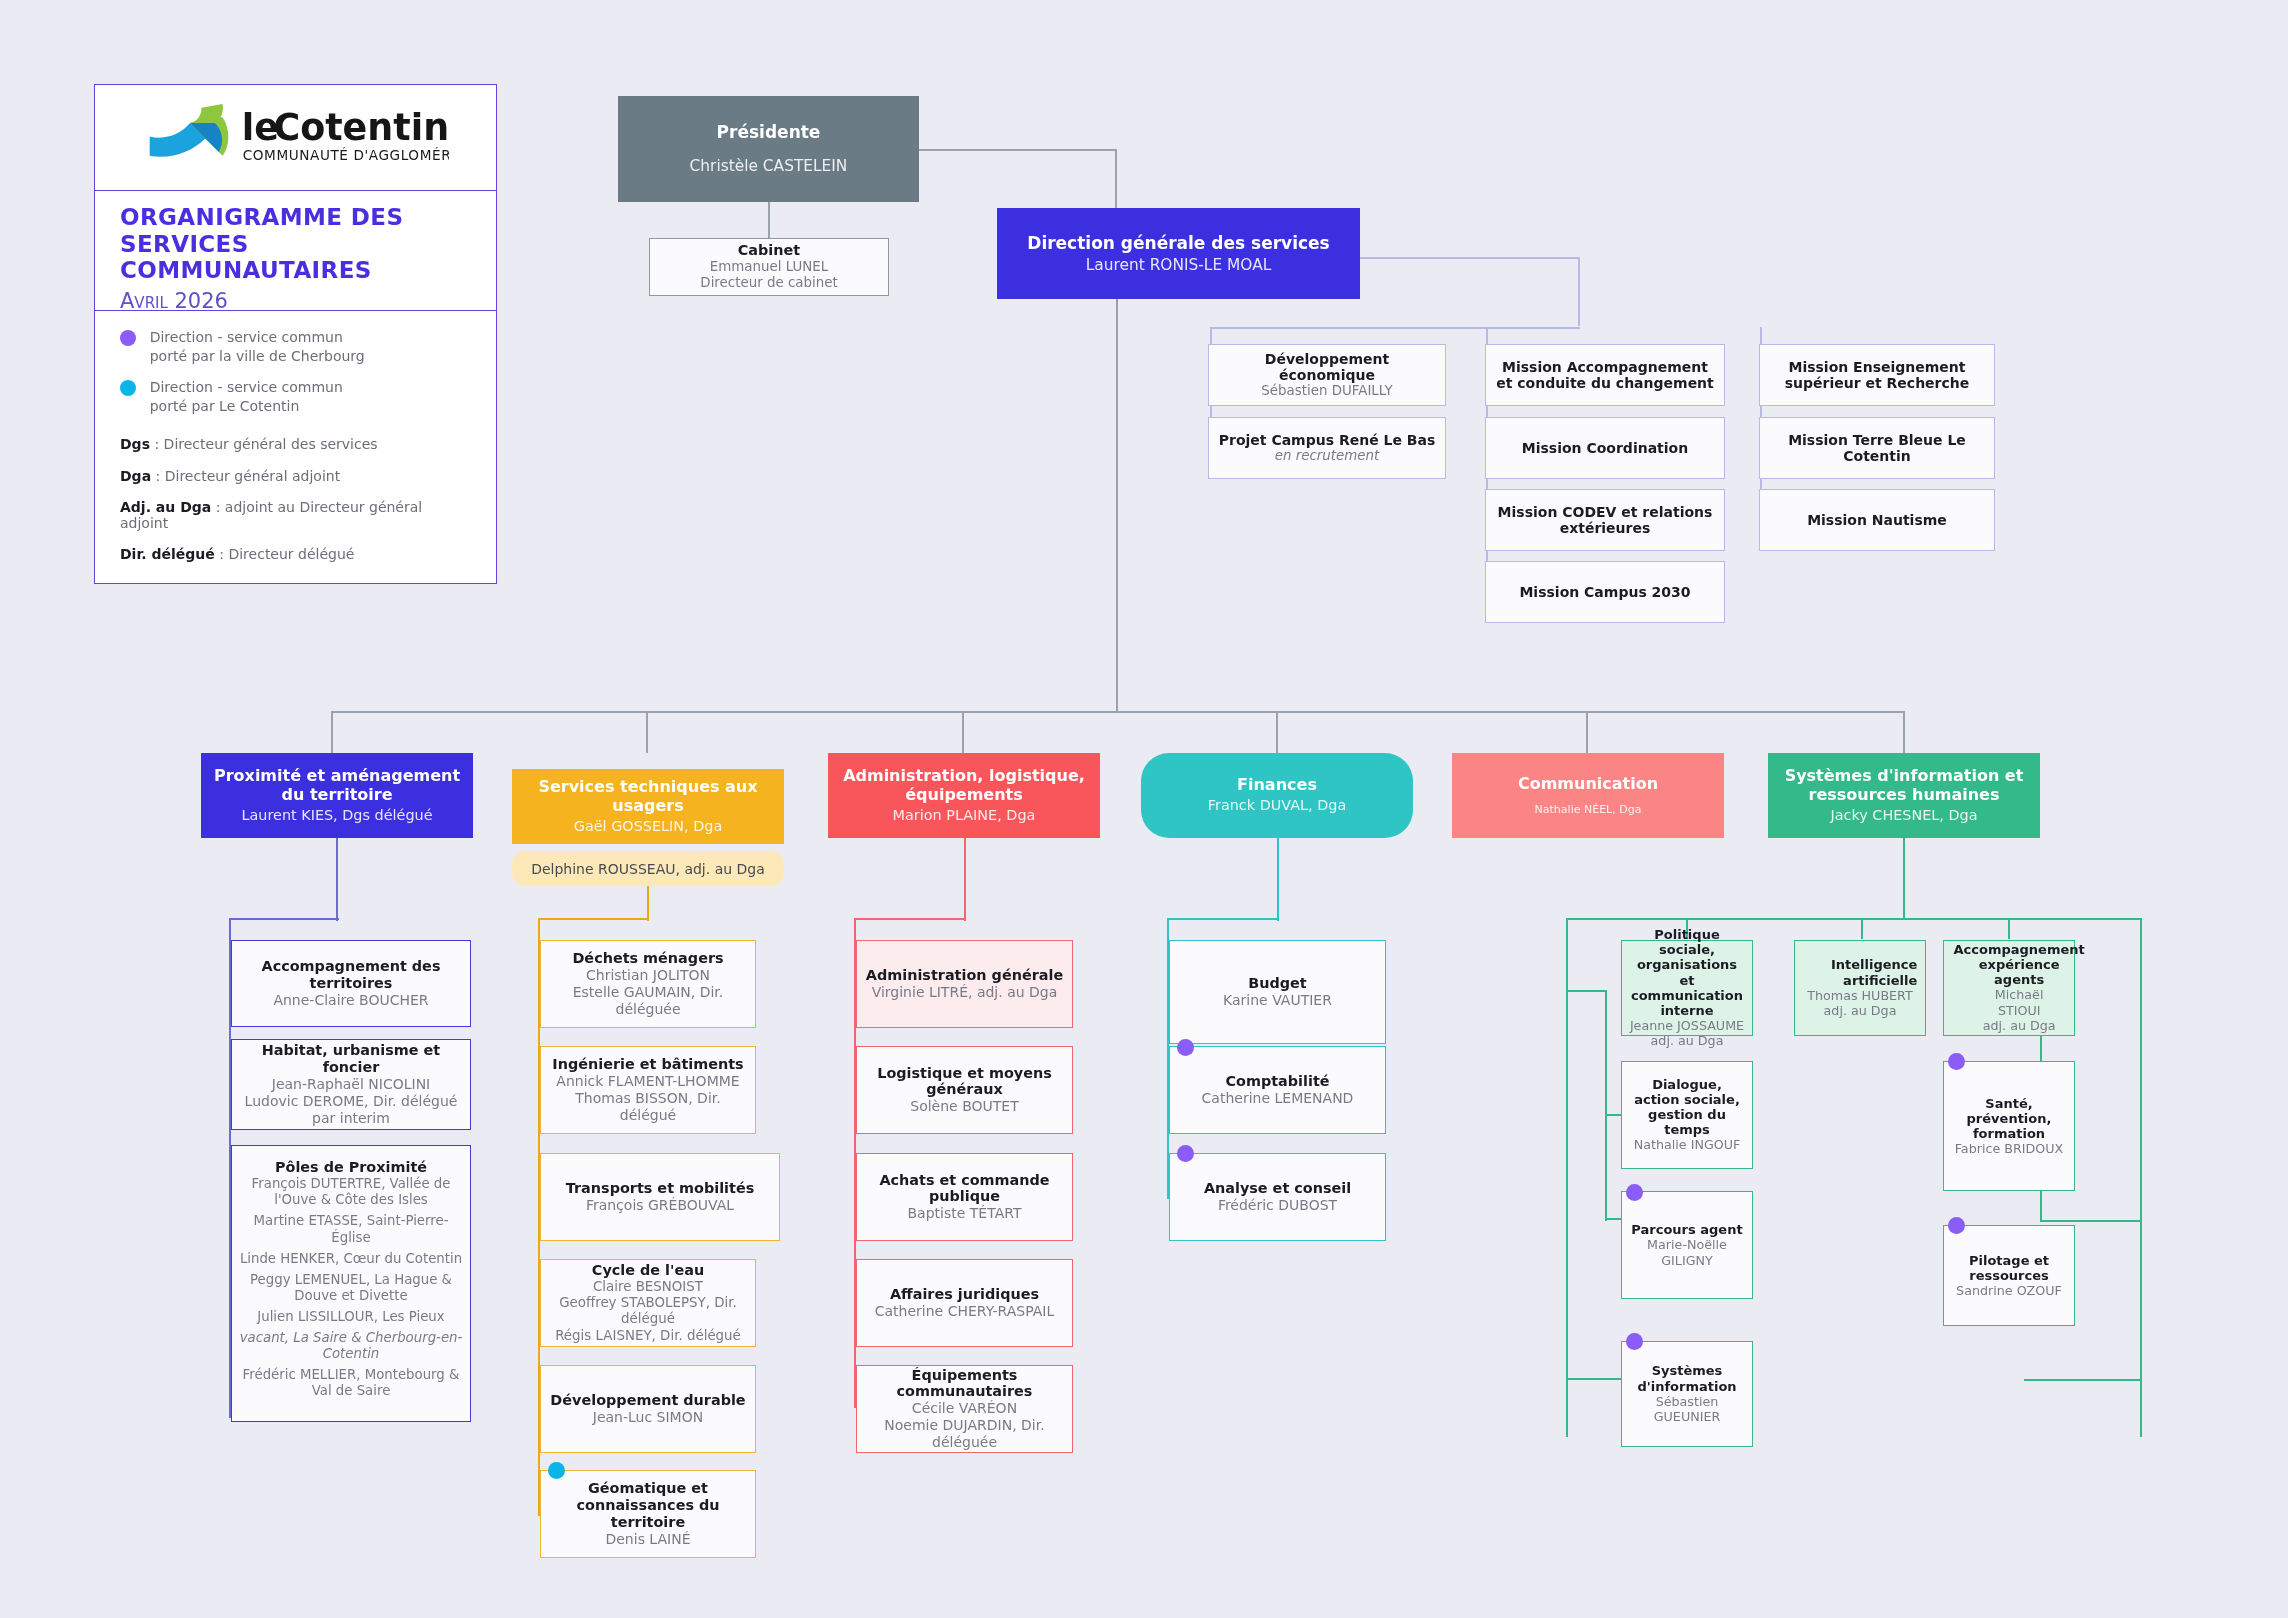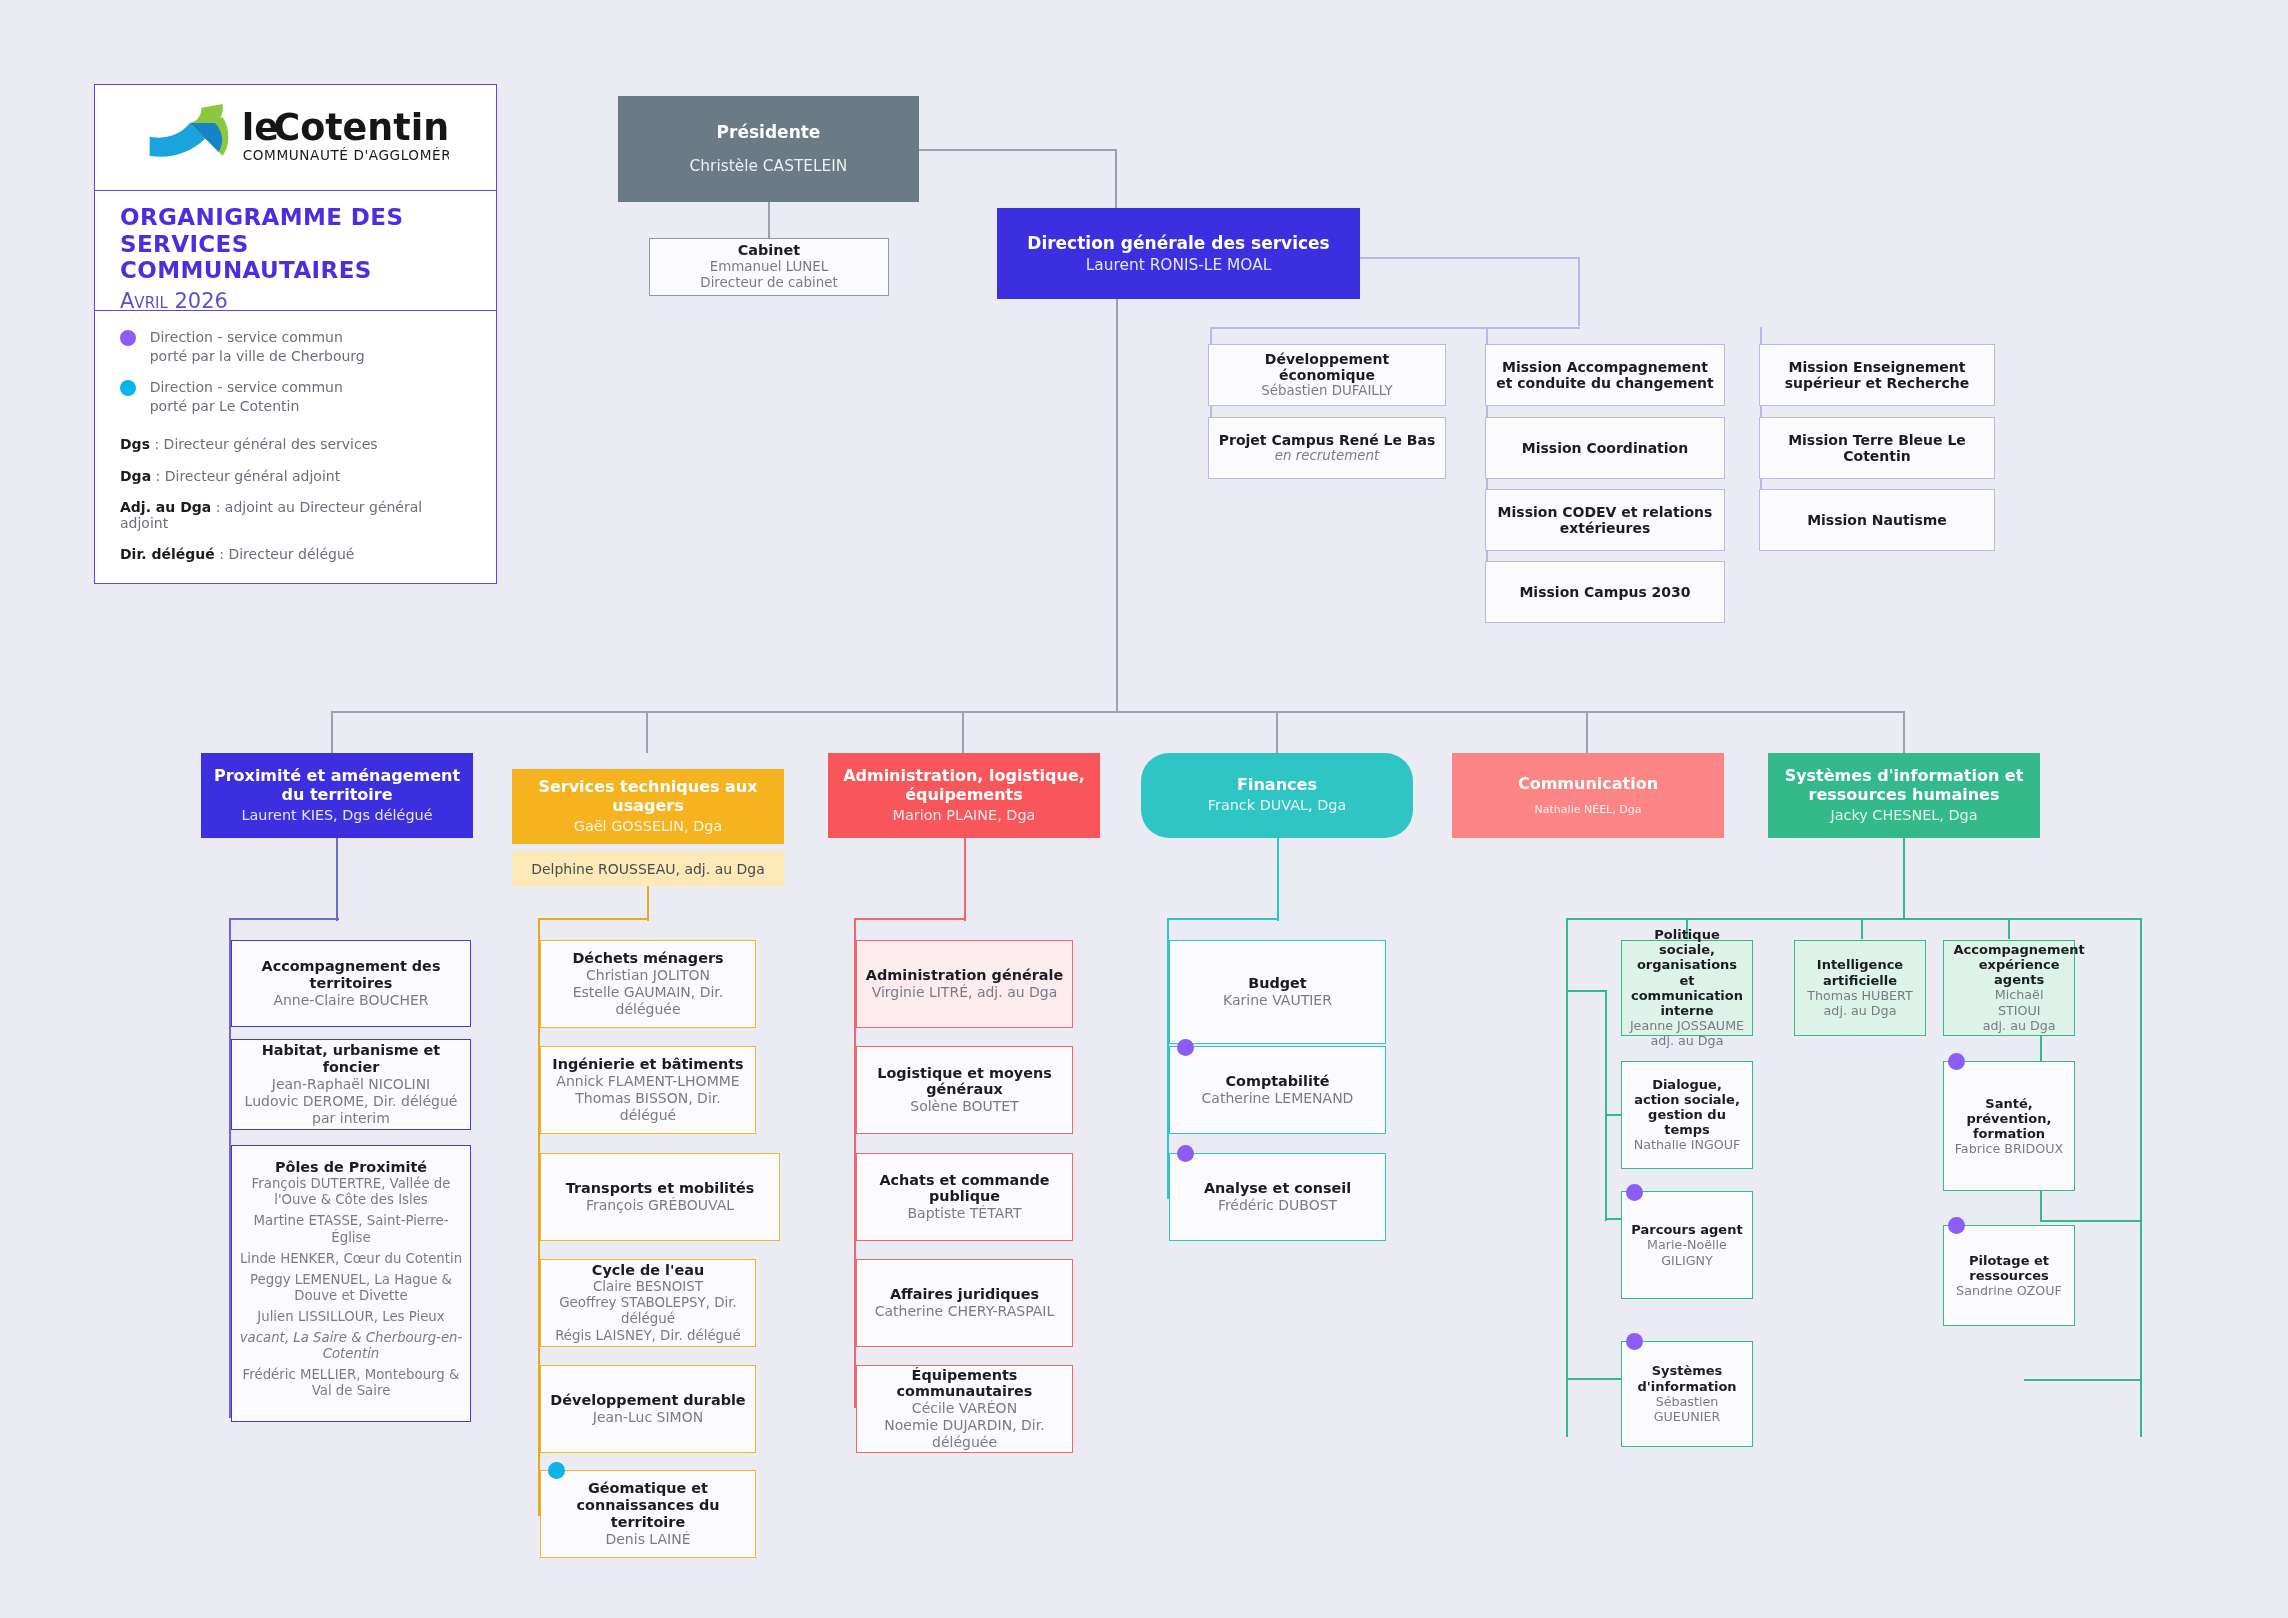--- a/index.html
+++ b/index.html
@@ -217,21 +217,21 @@
   <div class="s" style="font-size:13.3px;margin-bottom:4.8px">Peggy LEMENUEL, La Hague &amp; Douve et Divette</div>
   <div class="s" style="font-size:13.3px;margin-bottom:4.8px">Julien LISSILLOUR, Les Pieux</div>
   <div class="s it" style="font-size:13.3px;margin-bottom:4.8px">vacant, La Saire &amp; Cherbourg-en-Cotentin</div>
   <div class="s" style="font-size:13.3px">Frédéric MELLIER, Montebourg &amp; Val de Saire</div>
 </div>
 
 <div class="hdr" style="left:512px;top:769px;width:272px;height:75px;background:#f5b320;">
   <div class="t" style="font-size:16px">Services techniques aux usagers</div>
   <div class="s" style="font-size:14.4px;margin-top:1.9px">Gaël GOSSELIN, Dga</div>
 </div>
-<div class="abs" style="left:512px;top:851px;width:272px;height:35px;background:#fde9b8;display:flex;align-items:center;justify-content:center;">
+<div class="abs" style="left:512px;top:851px;width:272px;height:35px;background:#fde9b8;display:flex;align-items:center;justify-content:center;border-radius:13px;">
   <span style="font-size:14px;color:#4a4a52;">Delphine ROUSSEAU, adj. au Dga</span>
 </div>
 <div class="ln" style="left:647px;top:886px;width:1.9px;height:35px;background:#e8a91b;"></div>
 <div class="ln" style="left:538px;top:918px;width:110px;height:1.9px;background:#e8a91b;"></div>
 <div class="ln" style="left:538px;top:918px;width:1.9px;height:596px;background:#e8a91b;"></div>
 <div class="ln" style="left:538px;top:984px;width:17.3px;height:1.9px;background:#e8a91b;"></div>
 <div class="ln" style="left:1 538px;top:0;width:0;height:0;"></div>
 <div class="ln" style="left:538px;top:1090px;width:17.3px;height:1.9px;background:#e8a91b;"></div>
 <div class="ln" style="left:538px;top:1197px;width:17.3px;height:1.9px;background:#e8a91b;"></div>
 <div class="ln" style="left:538px;top:1303px;width:17.3px;height:1.9px;background:#e8a91b;"></div>
@@ -372,21 +372,21 @@
   <div class="t" style="font-size:13px">Parcours agent</div>
   <div class="s" style="font-size:12.7px">Marie-Noëlle GILIGNY</div>
 </div>
 <span class="dot" style="left:1626px;top:1184px;width:17.3px;height:17.3px;background:#8b5cf6;"></span>
 <div class="node" style="left:1621px;top:1341px;width:132px;height:106px;border-color:#33b98a;">
   <div class="t" style="font-size:13px">Systèmes d'information</div>
   <div class="s" style="font-size:12.7px">Sébastien GUEUNIER</div>
 </div>
 <span class="dot" style="left:1626px;top:1333px;width:17.3px;height:17.3px;background:#8b5cf6;"></span>
 
-<div class="node" style="left:1794px;top:940px;width:132px;height:96px;border-color:#33b98a;background:#ddf3e8;">
+<div class="node" style="left:1794px;top:940px;width:132px;height:96px;border-color:#33b98a;background:#ddf3e8;text-align:right;">
   <div class="t" style="font-size:13px">Intelligence artificielle</div>
   <div class="s" style="font-size:12.7px">Thomas HUBERT</div>
   <div class="s" style="font-size:12.7px">adj. au Dga</div>
 </div>
 
 <div class="node" style="left:1943px;top:940px;width:132px;height:96px;border-color:#33b98a;background:#ddf3e8;padding-left:28px;">
   <div class="t" style="font-size:13px">Accompagnement expérience agents</div>
   <div class="s" style="font-size:12.7px">Michaël STIOUI</div>
   <div class="s" style="font-size:12.7px">adj. au Dga</div>
 </div>

